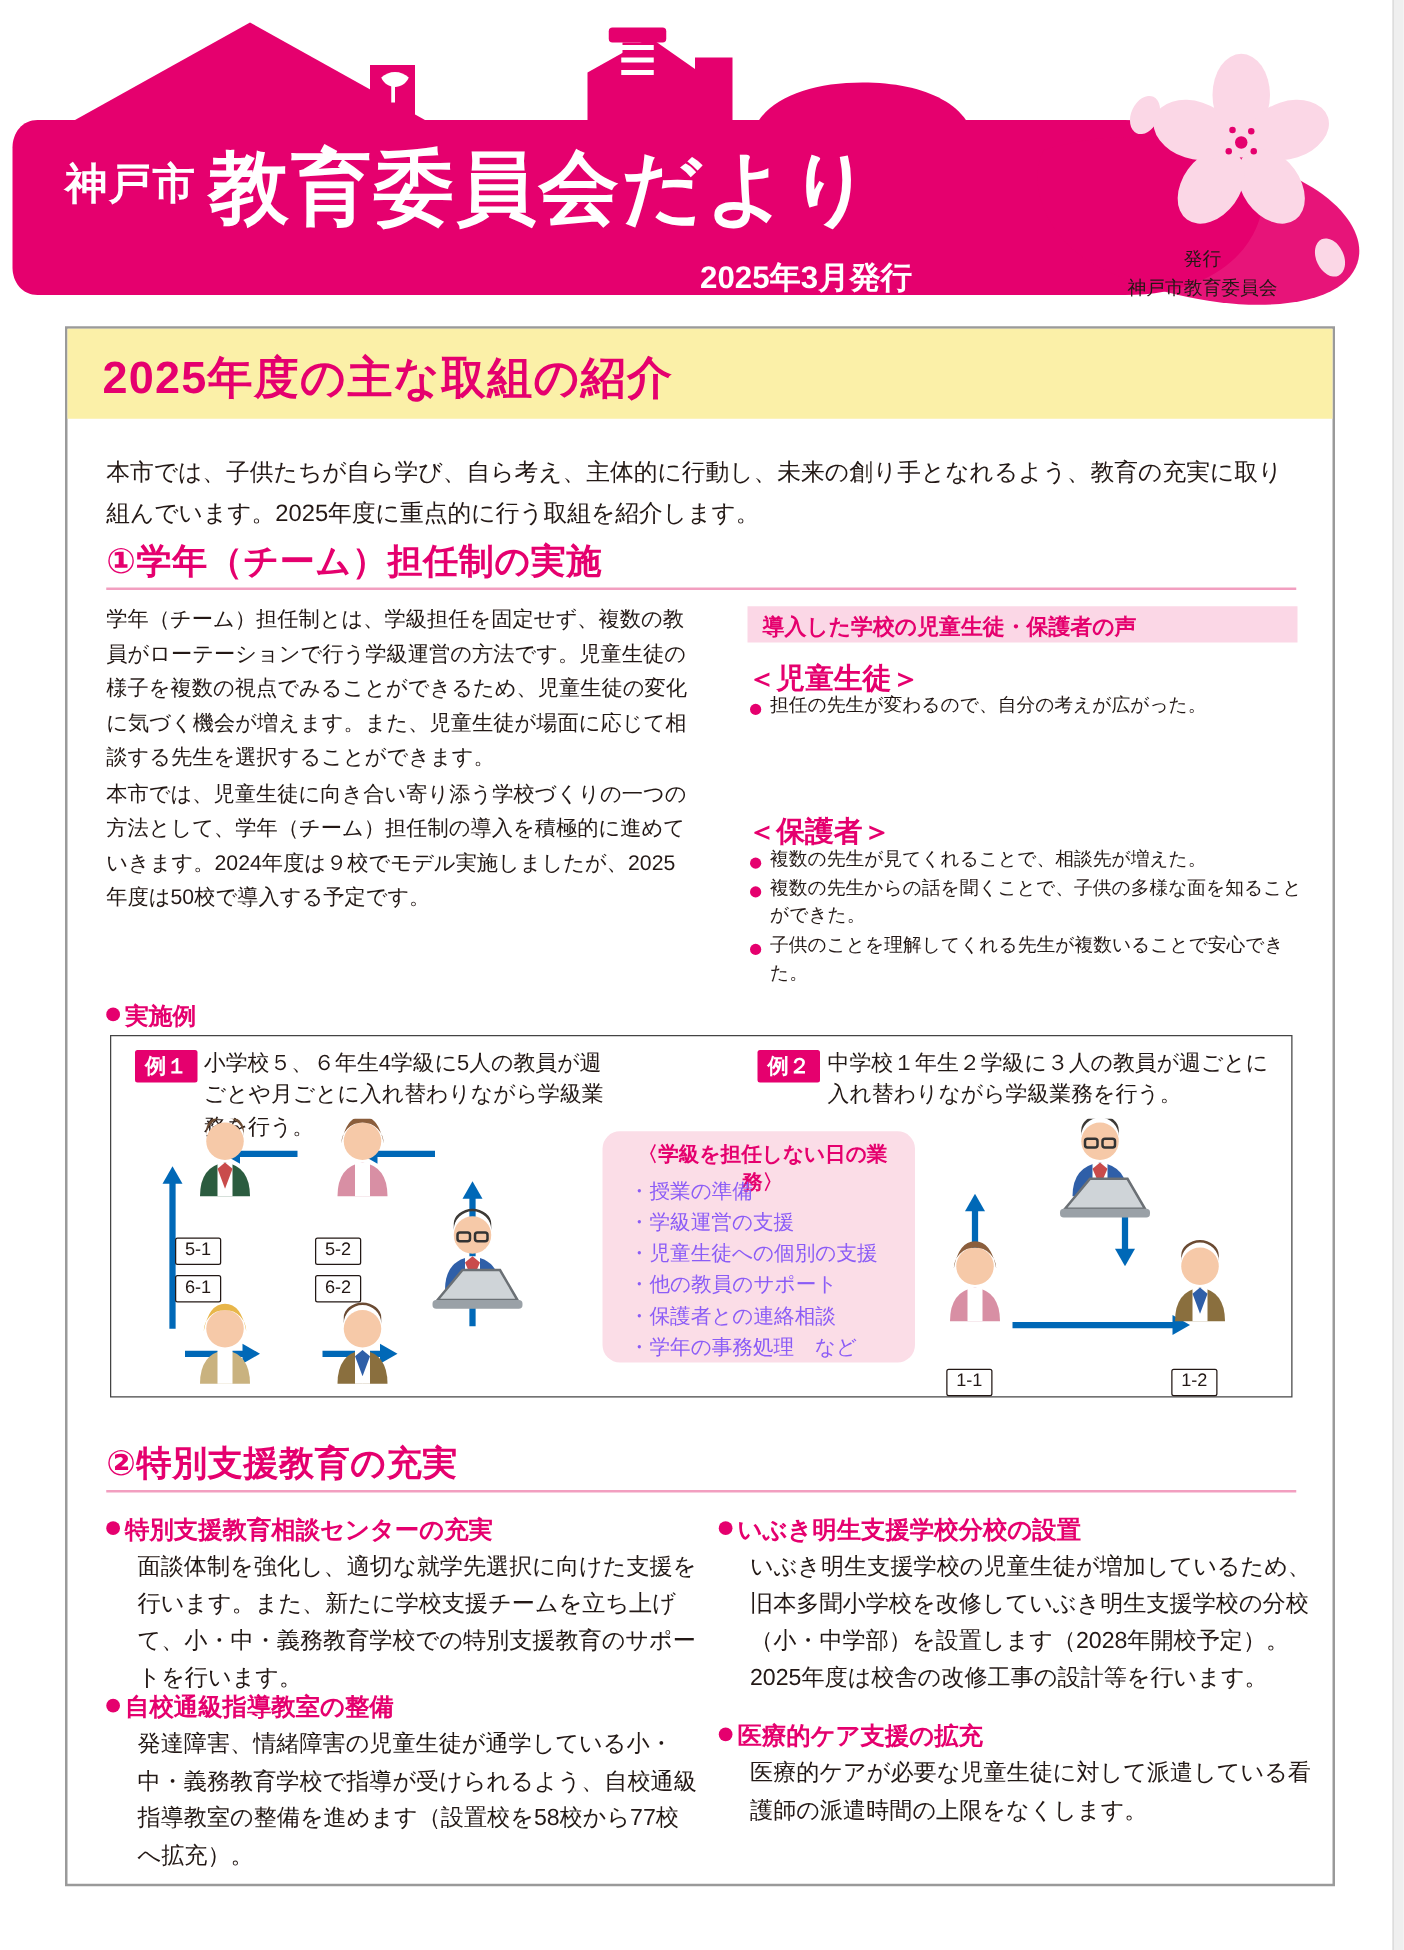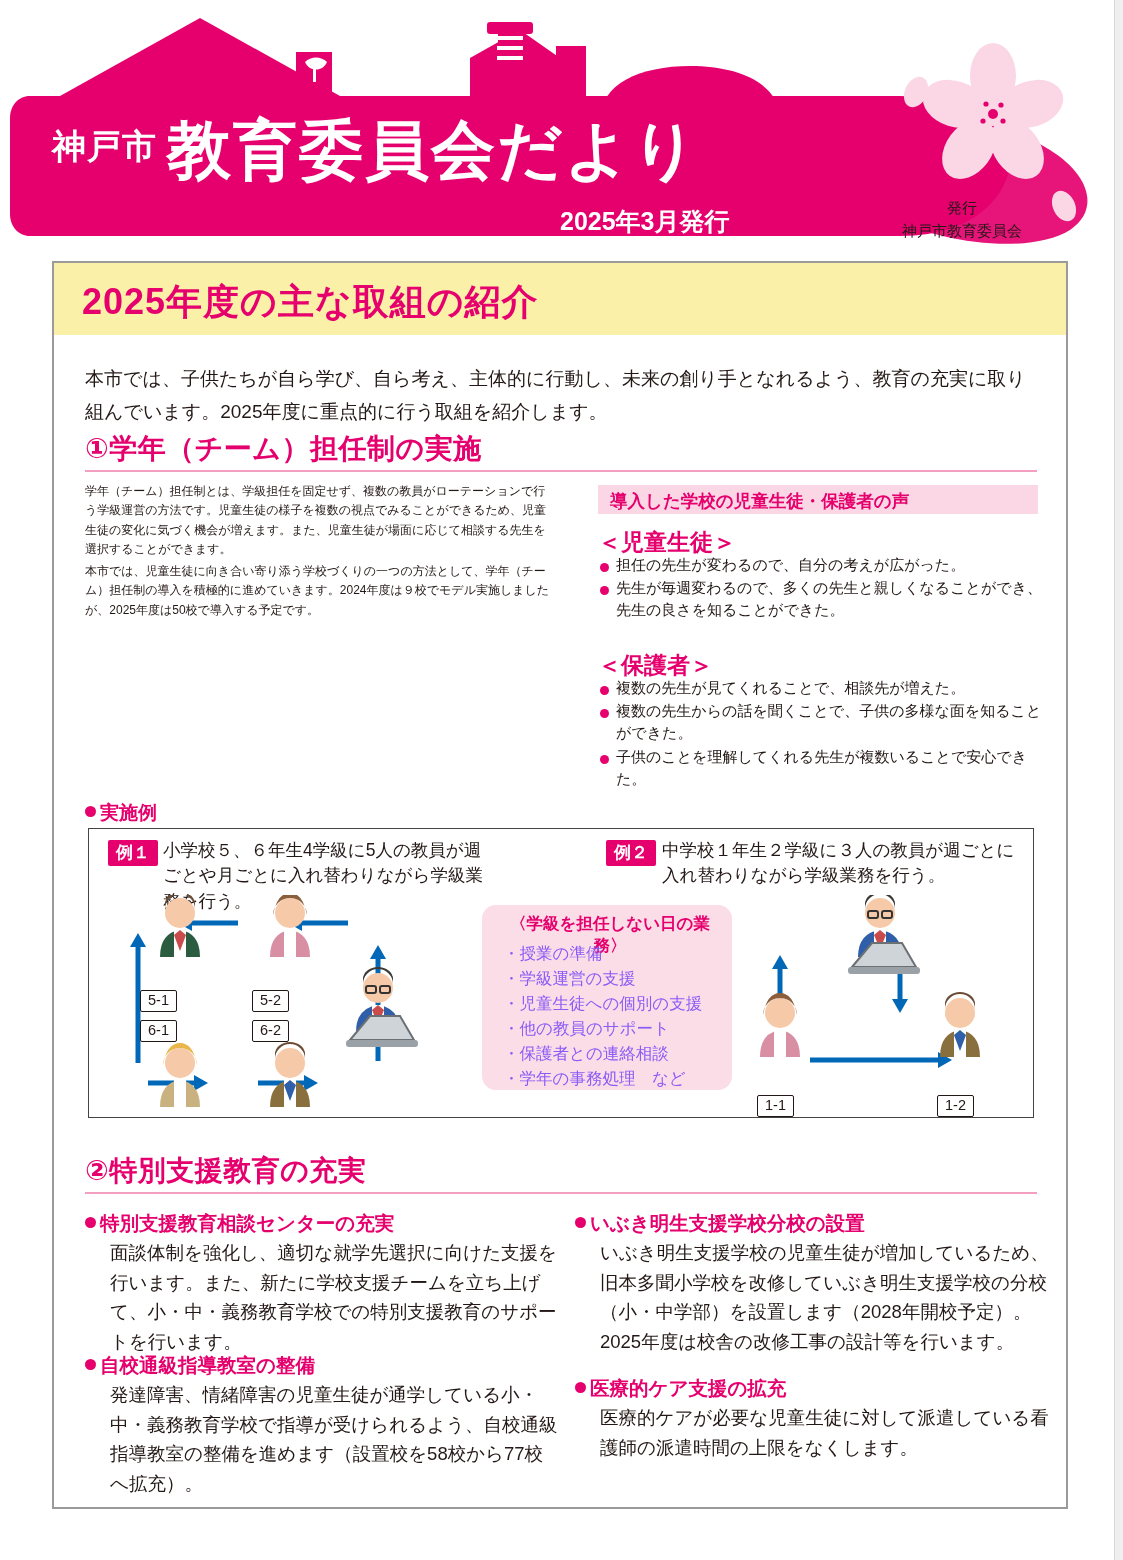--- a/index.html
+++ b/index.html
@@ -121,21 +121,21 @@
     height: 2px;
     background: #f29fc0;
   }
 
   
   .col-left-1 {
     position: absolute;
     left: 85px;
     top: 482px;
     width: 470px;
-    font-size: 12px;
+    font-size: 17px;
     line-height: 1.62;
   }
   .col-left-1 p { margin: 0; }
   .col-left-1 p + p { margin-top: 2px; }
 
   
   .voice-band {
     position: absolute;
     left: 598px;
     top: 485px;
@@ -373,21 +373,20 @@
   <p>本市では、児童生徒に向き合い寄り添う学校づくりの一つの方法として、学年（チーム）担任制の導入を積極的に進めていきます。2024年度は９校でモデル実施しましたが、2025年度は50校で導入する予定です。</p>
 </div>
 
 <div class="voice-band">
   <span>導入した学校の児童生徒・保護者の声</span>
 </div>
 
 <div class="voice-sub" style="left:598px; top:527px;">＜児童生徒＞</div>
 <div class="voice-list" style="left:598px; top:554px;">
   <div class="li">担任の先生が変わるので、自分の考えが広がった。</div>
-  <div class="li">先生が毎週変わるので、多くの先生と親しくなることができ、先生の良さを知ることができた。</div>
 </div>
 
 <div class="voice-sub" style="left:598px; top:650px;">＜保護者＞</div>
 <div class="voice-list" style="left:598px; top:677px;">
   <div class="li">複数の先生が見てくれることで、相談先が増えた。</div>
   <div class="li">複数の先生からの話を聞くことで、子供の多様な面を知ることができた。</div>
   <div class="li">子供のことを理解してくれる先生が複数いることで安心できた。</div>
 </div>
 
 <div class="ex-label">実施例</div>

